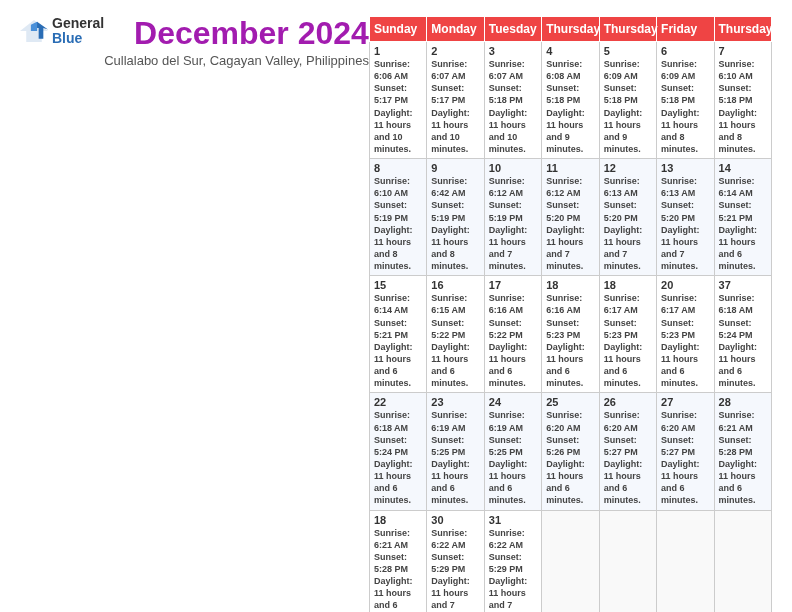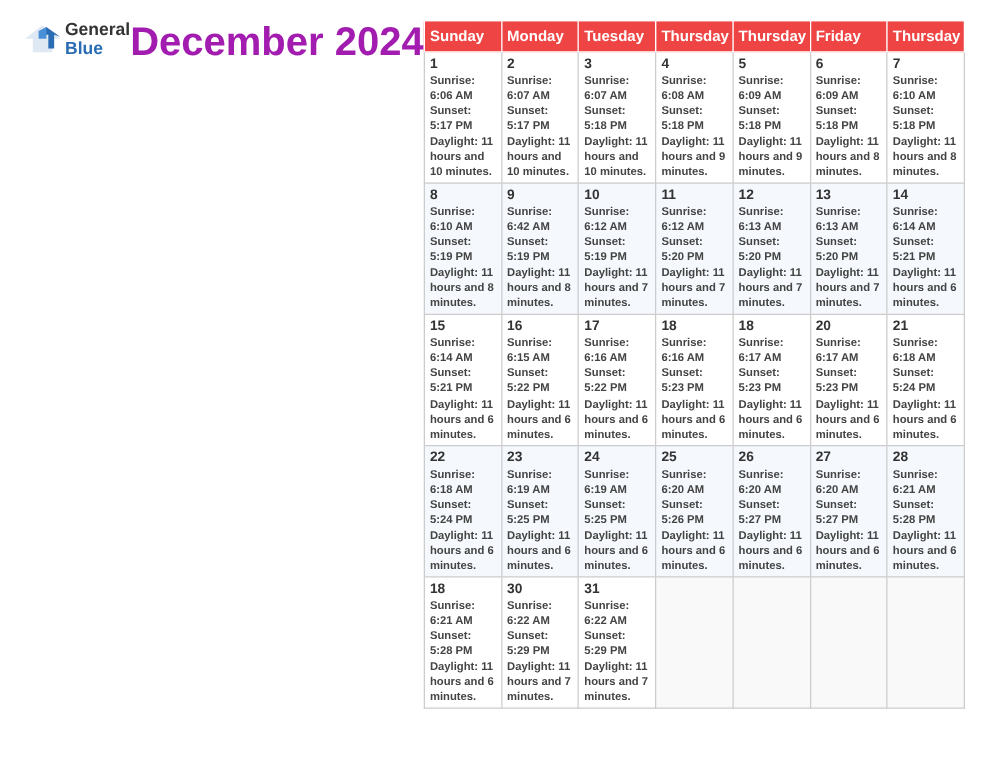--- a/index.html
+++ b/index.html
@@ -118,20 +118,21 @@
         <polygon points="22,6 36,16 30,14 30,28 24,28 24,14 16,14" fill="#2a6db5"></polygon>
         <polygon points="14,10 22,6 22,18 14,18" fill="#4a90d9"></polygon>
       </svg>
       <div class="logo-text">
         <span class="logo-general">General</span>
         <span class="logo-blue">Blue</span>
       </div>
     </div>
     <div class="title-section">
       <div class="main-title">December 2024</div>
+      <div class="subtitle">Cullalabo del Sur, Cagayan Valley, Philippines</div>
     </div>
   </div>
 
   <table class="calendar">
     <thead>
       <tr>
       <th>Sunday</th>
           <th>Monday</th>
           <th>Tuesday</th>
           <th>Thursday</th>
@@ -300,21 +301,21 @@
         </td>
           <td>
           <span class="day-num">20</span>
           <div class="day-info">
             <span>Sunrise: 6:17 AM</span><br>
             <span>Sunset: 5:23 PM</span><br>
             <span>Daylight: 11 hours and 6 minutes.</span>
           </div>
         </td>
           <td>
-          <span class="day-num">21</span>
+          <span class="day-num">37</span>
           <div class="day-info">
             <span>Sunrise: 6:18 AM</span><br>
             <span>Sunset: 5:24 PM</span><br>
             <span>Daylight: 11 hours and 6 minutes.</span>
           </div>
         </td>
         </tr>
         <tr>
           <td>
           <span class="day-num">22</span>

